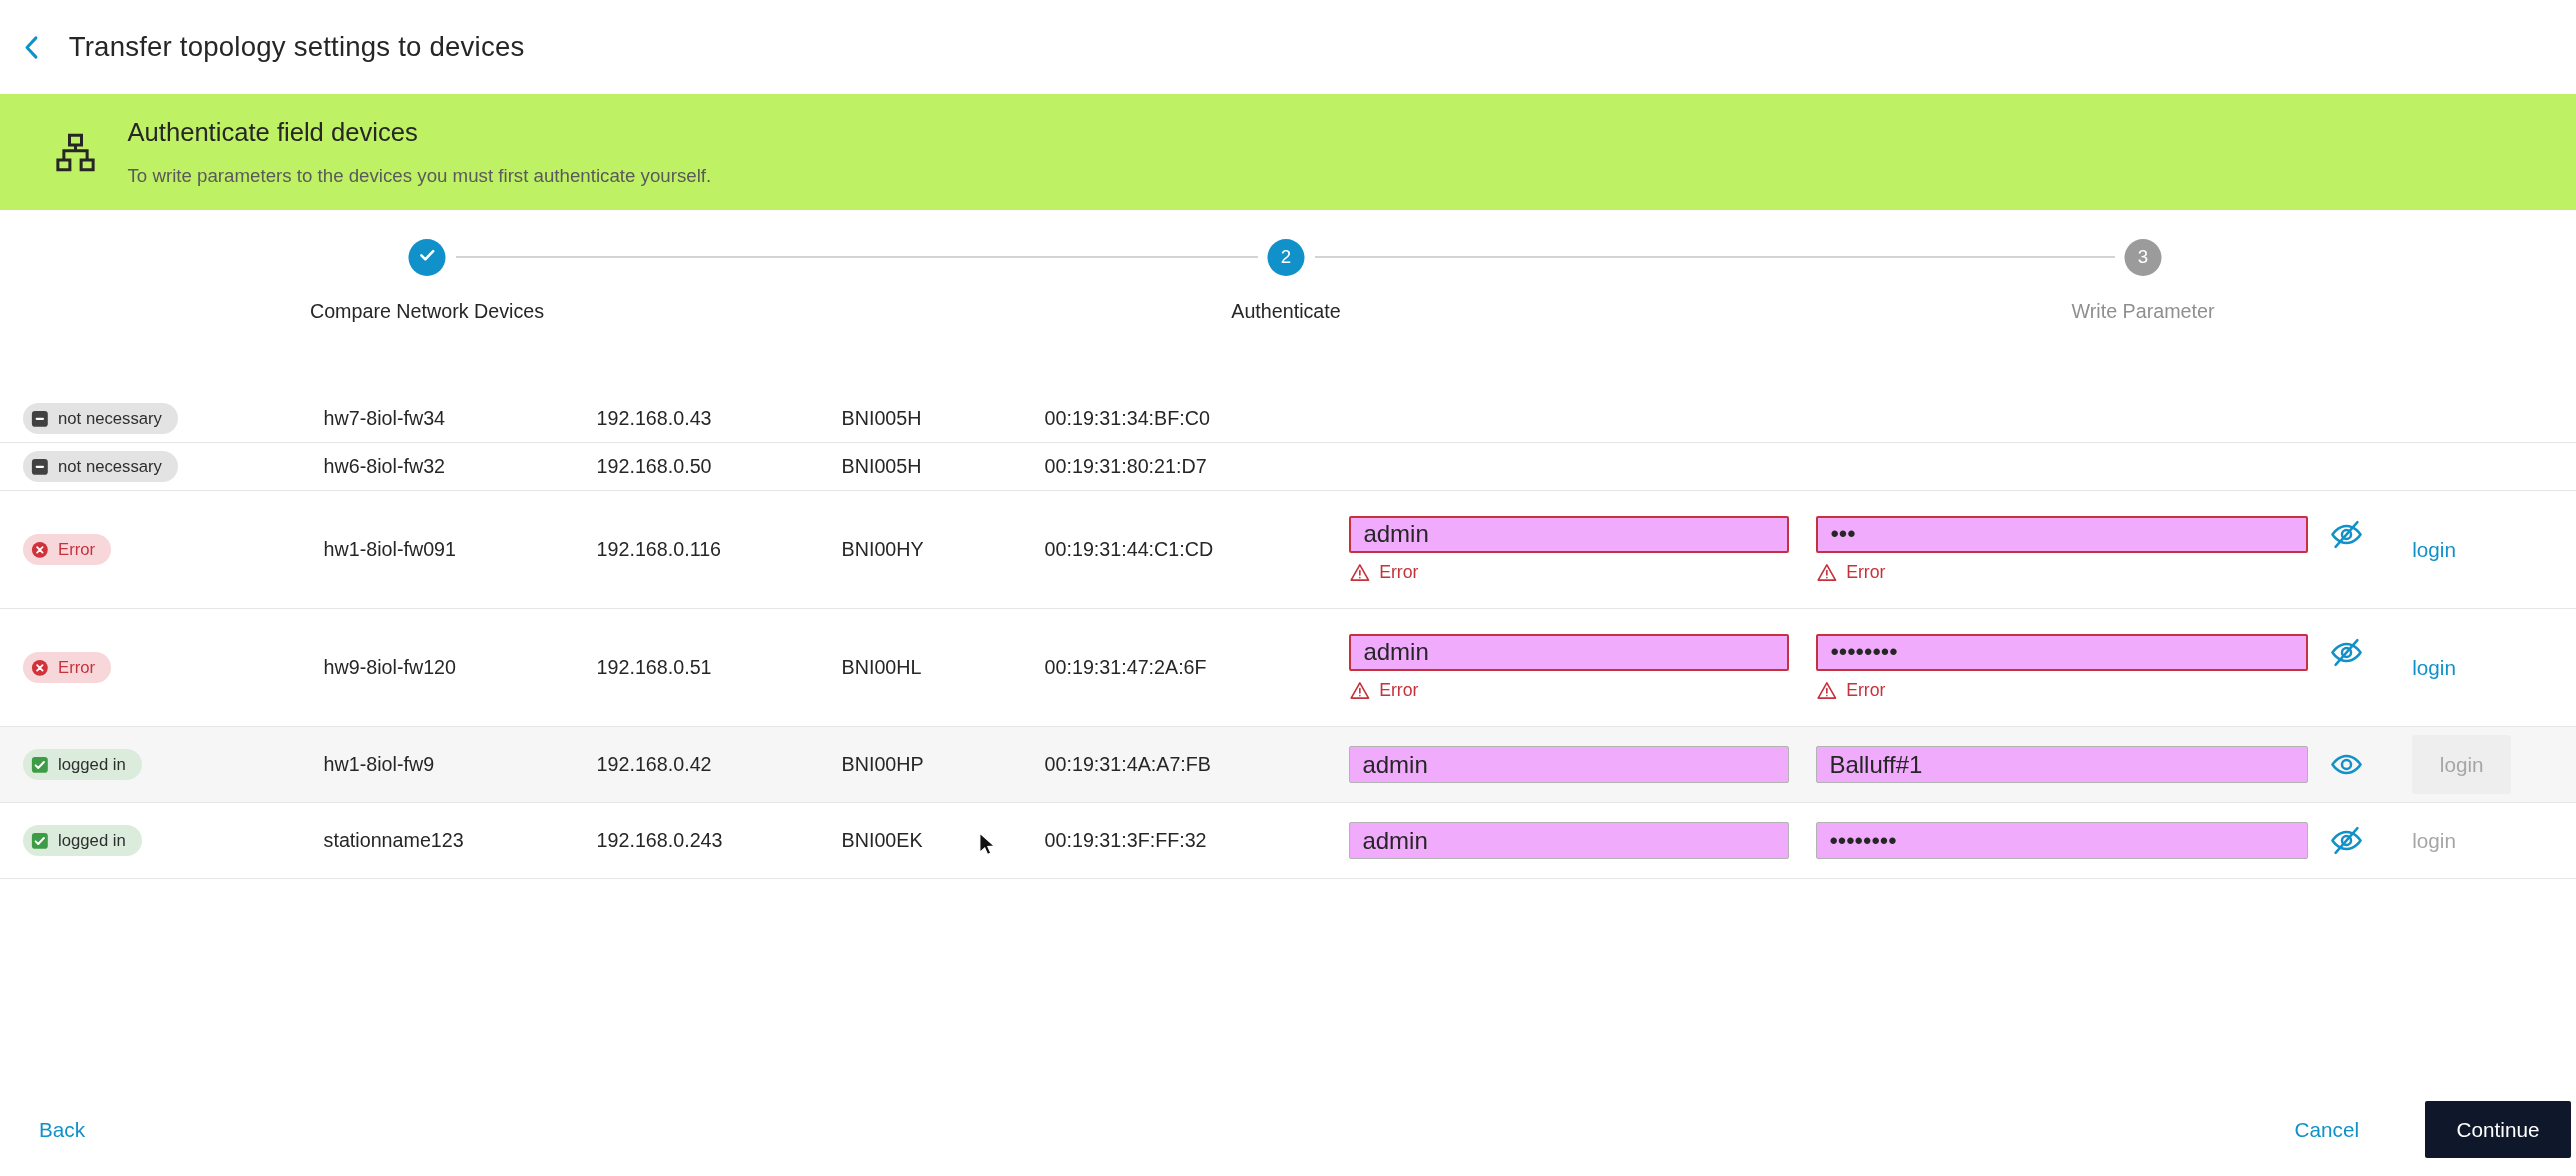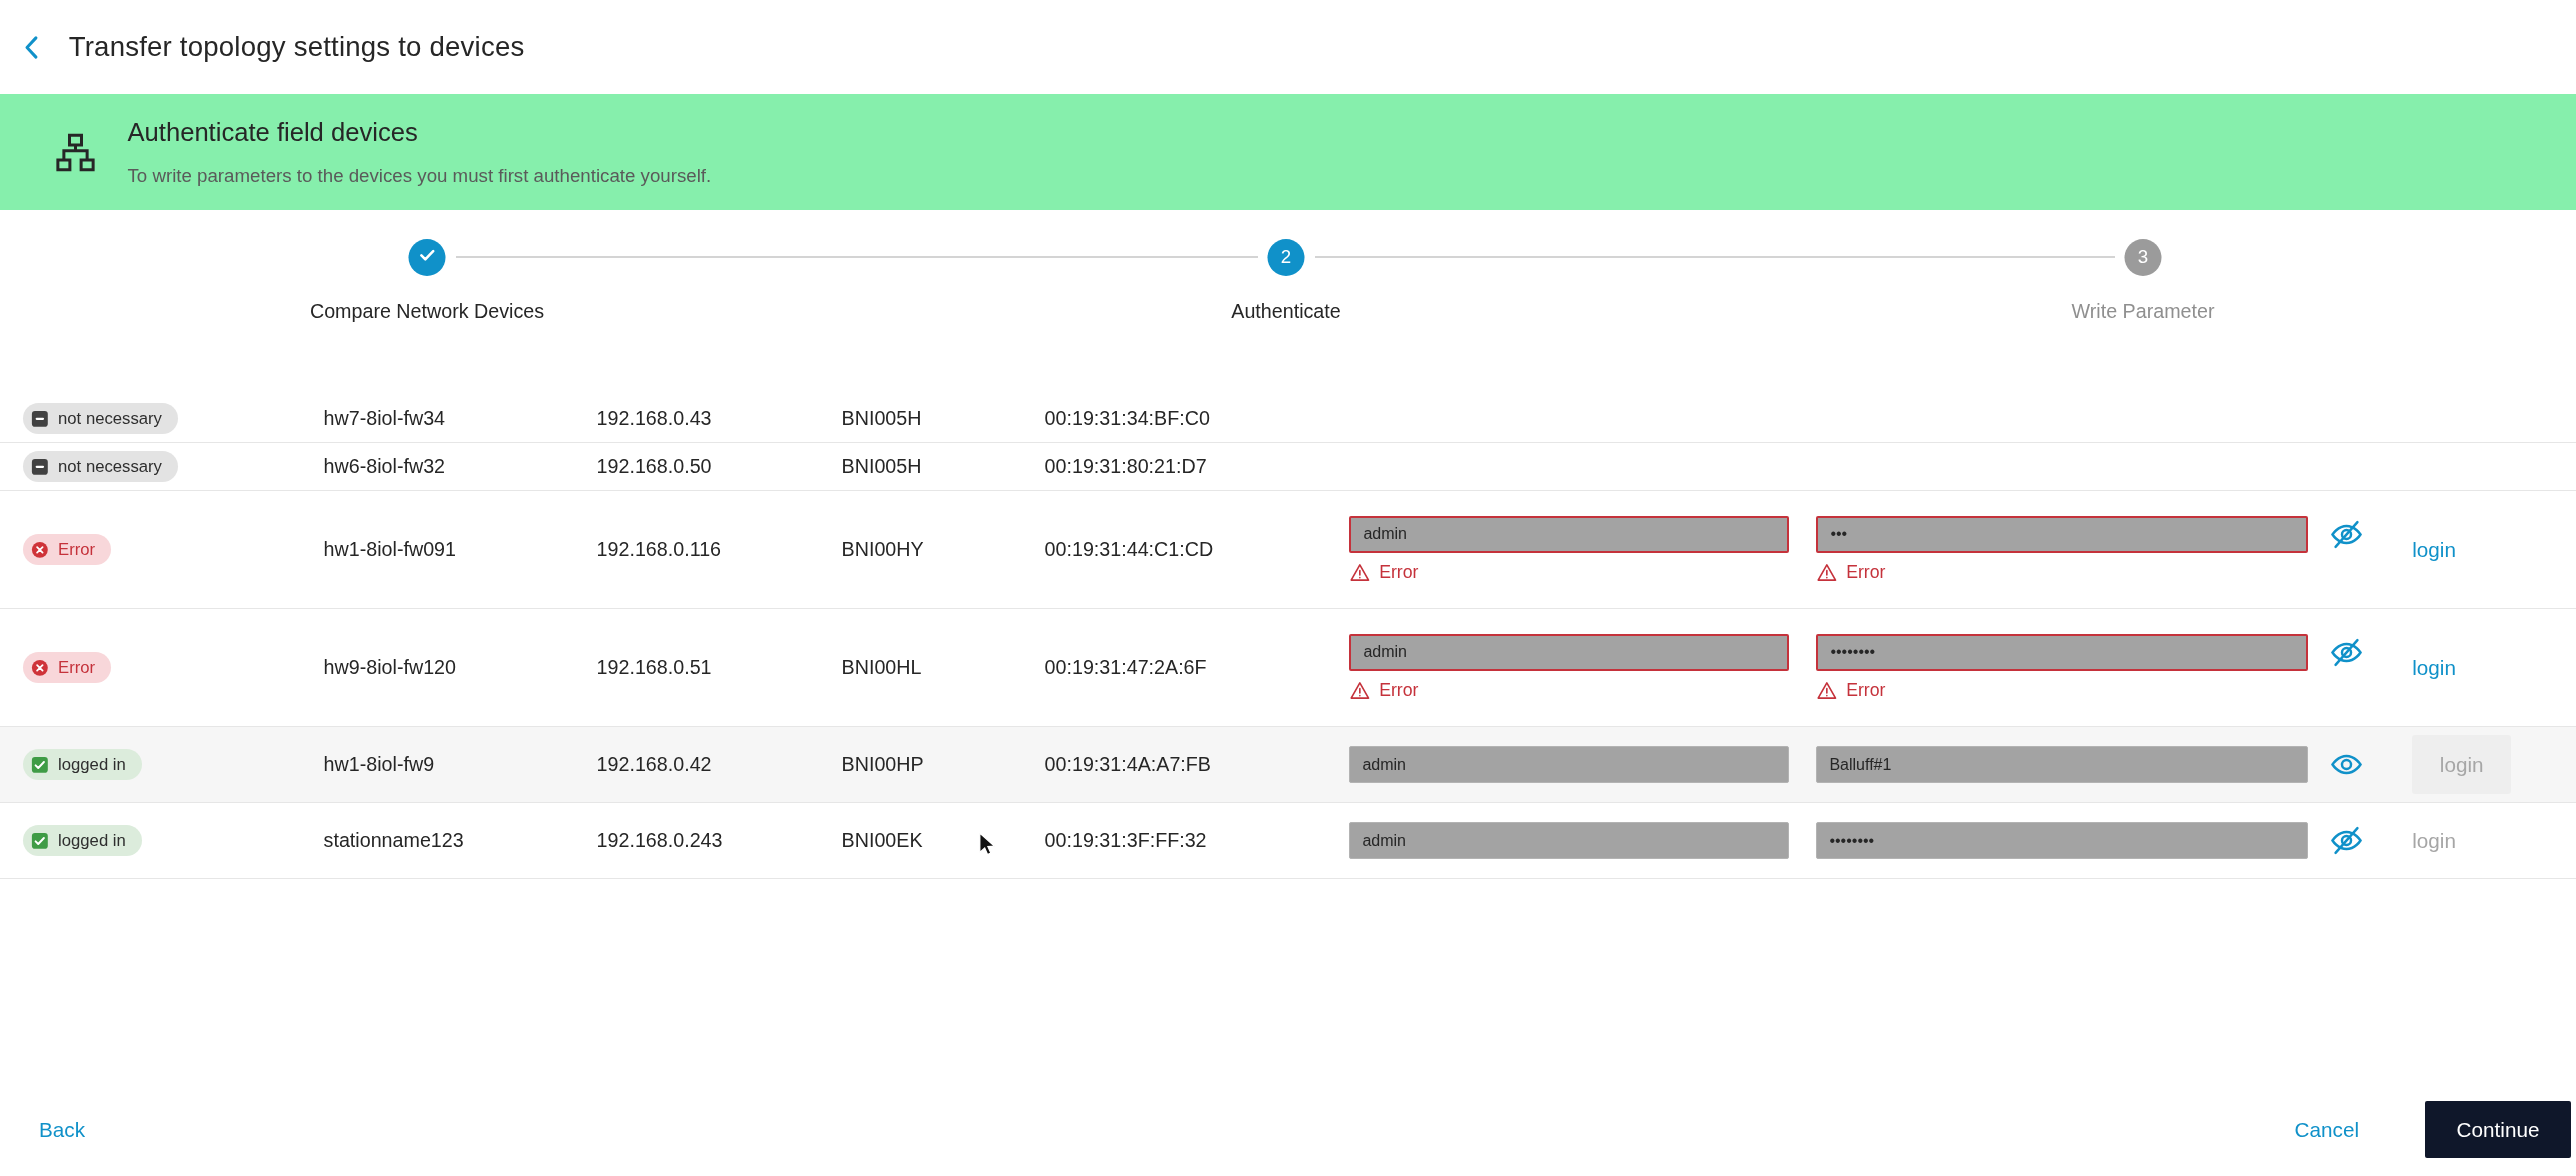--- a/index.html
+++ b/index.html
@@ -7,21 +7,21 @@
   body{
     font-family:"Liberation Sans","DejaVu Sans",sans-serif;
     color:#262626;background:#fff;position:relative;overflow:hidden;
   }
   
   .topbar{height:94px;display:flex;align-items:center;padding-left:16px;background:#fff}
   .back-icon{width:33px;height:33px;display:inline-flex;cursor:pointer;flex:0 0 auto}
   .back-icon svg{width:100%;height:100%}
   .page-title{font-size:27.6px;font-weight:500;margin-left:19.7px;letter-spacing:0.2px}
   
-  .banner{height:116px;background:#86efac;display:flex;align-items:center;padding-left:53px}
+  .banner{height:116px;background:#bef264;display:flex;align-items:center;padding-left:53px}
   .banner-icon{width:45px;height:45px;display:inline-flex}
   .banner-icon svg{width:100%;height:100%}
   .banner-text{margin-left:29.5px}
   .banner-title{font-size:25.6px;font-weight:500}
   .banner-subtitle{font-size:18.7px;color:#5a5a5a;margin-top:18px}
   
   .stepper{position:relative;height:185px;background:#fff}
   .step{position:absolute;top:28.6px;transform:translateX(-50%);display:flex;flex-direction:column;align-items:center;width:473px}
   .step-circle{width:37px;height:37px;border-radius:50%;display:flex;align-items:center;justify-content:center;color:#fff;font-size:18.7px;flex:0 0 auto}
   .step-circle.done,.step-circle.active{background:#1091c9}
@@ -38,21 +38,21 @@
   .trow.m{min-height:76px}
   .trow.l{min-height:118px}
   .trow.hl{background:#f6f6f6}
   .cell{font-size:19.7px}
   .badge{display:inline-flex;align-items:center;gap:8.9px;height:31.5px;padding:0 15.8px 0 8.9px;border-radius:15.8px;font-size:16.7px;white-space:nowrap}
   .badge-icon{width:17.7px;height:17.7px;display:inline-flex}
   .badge-icon svg{width:100%;height:100%}
   .badge.neutral{background:#e3e3e3;color:#2e2e2e}
   .badge.error{background:#f8d7da;color:#c5323b}
   .badge.success{background:#dcecdc;color:#2e2e2e}
-  .tinput{height:37px;border:1px solid #b3b3b3;border-radius:2px;font-size:16px;padding:0 12.8px;width:440px;font-family:inherit;color:#262626;background:#a3a3a3;outline:none}
+  .tinput{height:37px;border:1px solid #b3b3b3;border-radius:2px;font-size:24px;padding:0 12.8px;width:440px;font-family:inherit;color:#262626;background:#f0abfc;outline:none}
   .tinput.err{border:2px solid #c5323b}
   .pass .tinput{width:492px}
   .pass-line{display:flex;align-items:center}
   .eye{width:35px;height:35px;margin-left:21.7px;cursor:pointer;display:inline-flex;flex:0 0 auto}
   .eye svg{width:100%;height:100%}
   .hint{display:flex;align-items:center;gap:8.9px;margin-top:8.9px;color:#c5323b;font-size:17.7px}
   .hint-icon{width:21.7px;height:21.7px;display:inline-flex}
   .hint-icon svg{width:100%;height:100%}
   .cell-action{padding-left:22.6px}
   .action-link{font-size:20.7px;color:#1091c9;cursor:pointer}

